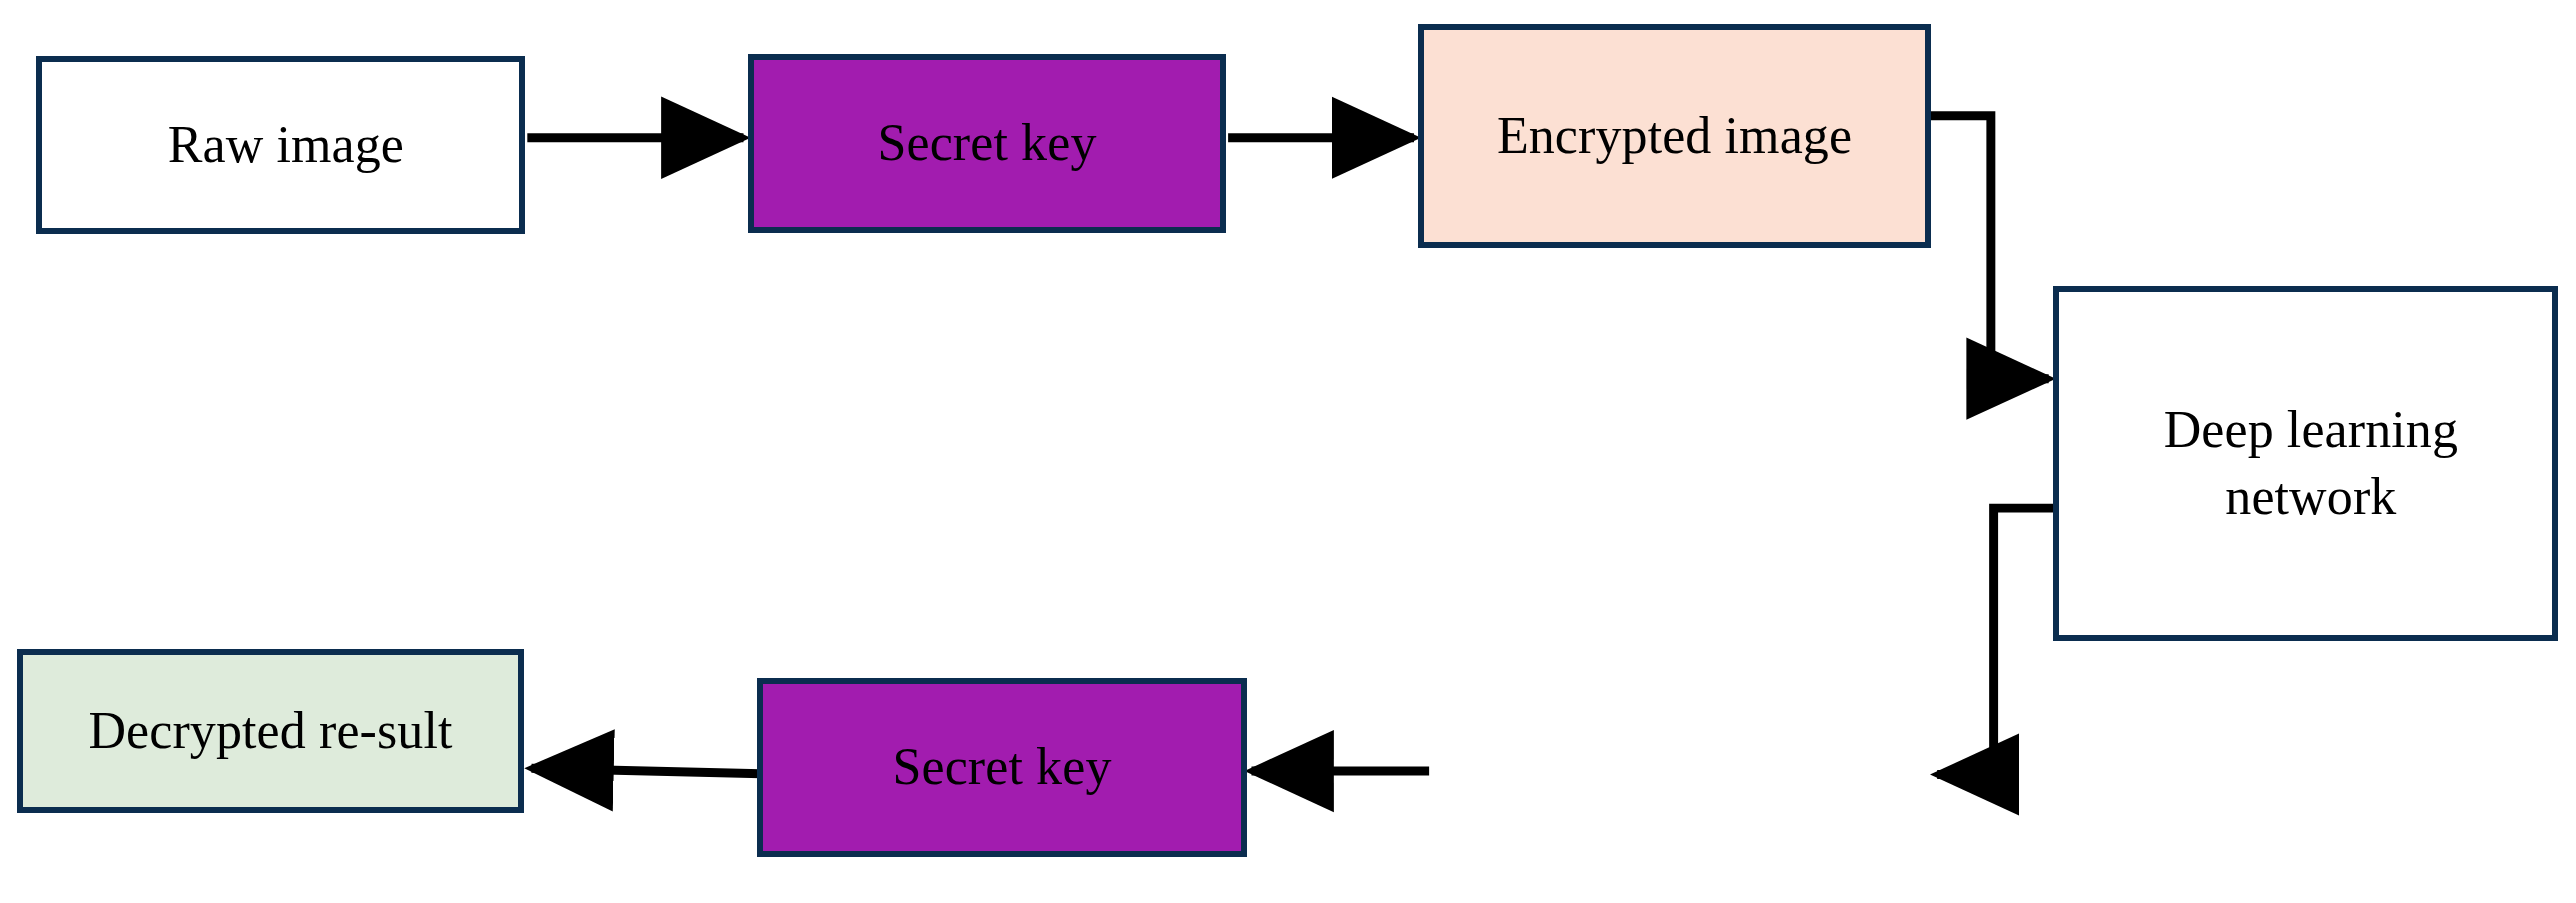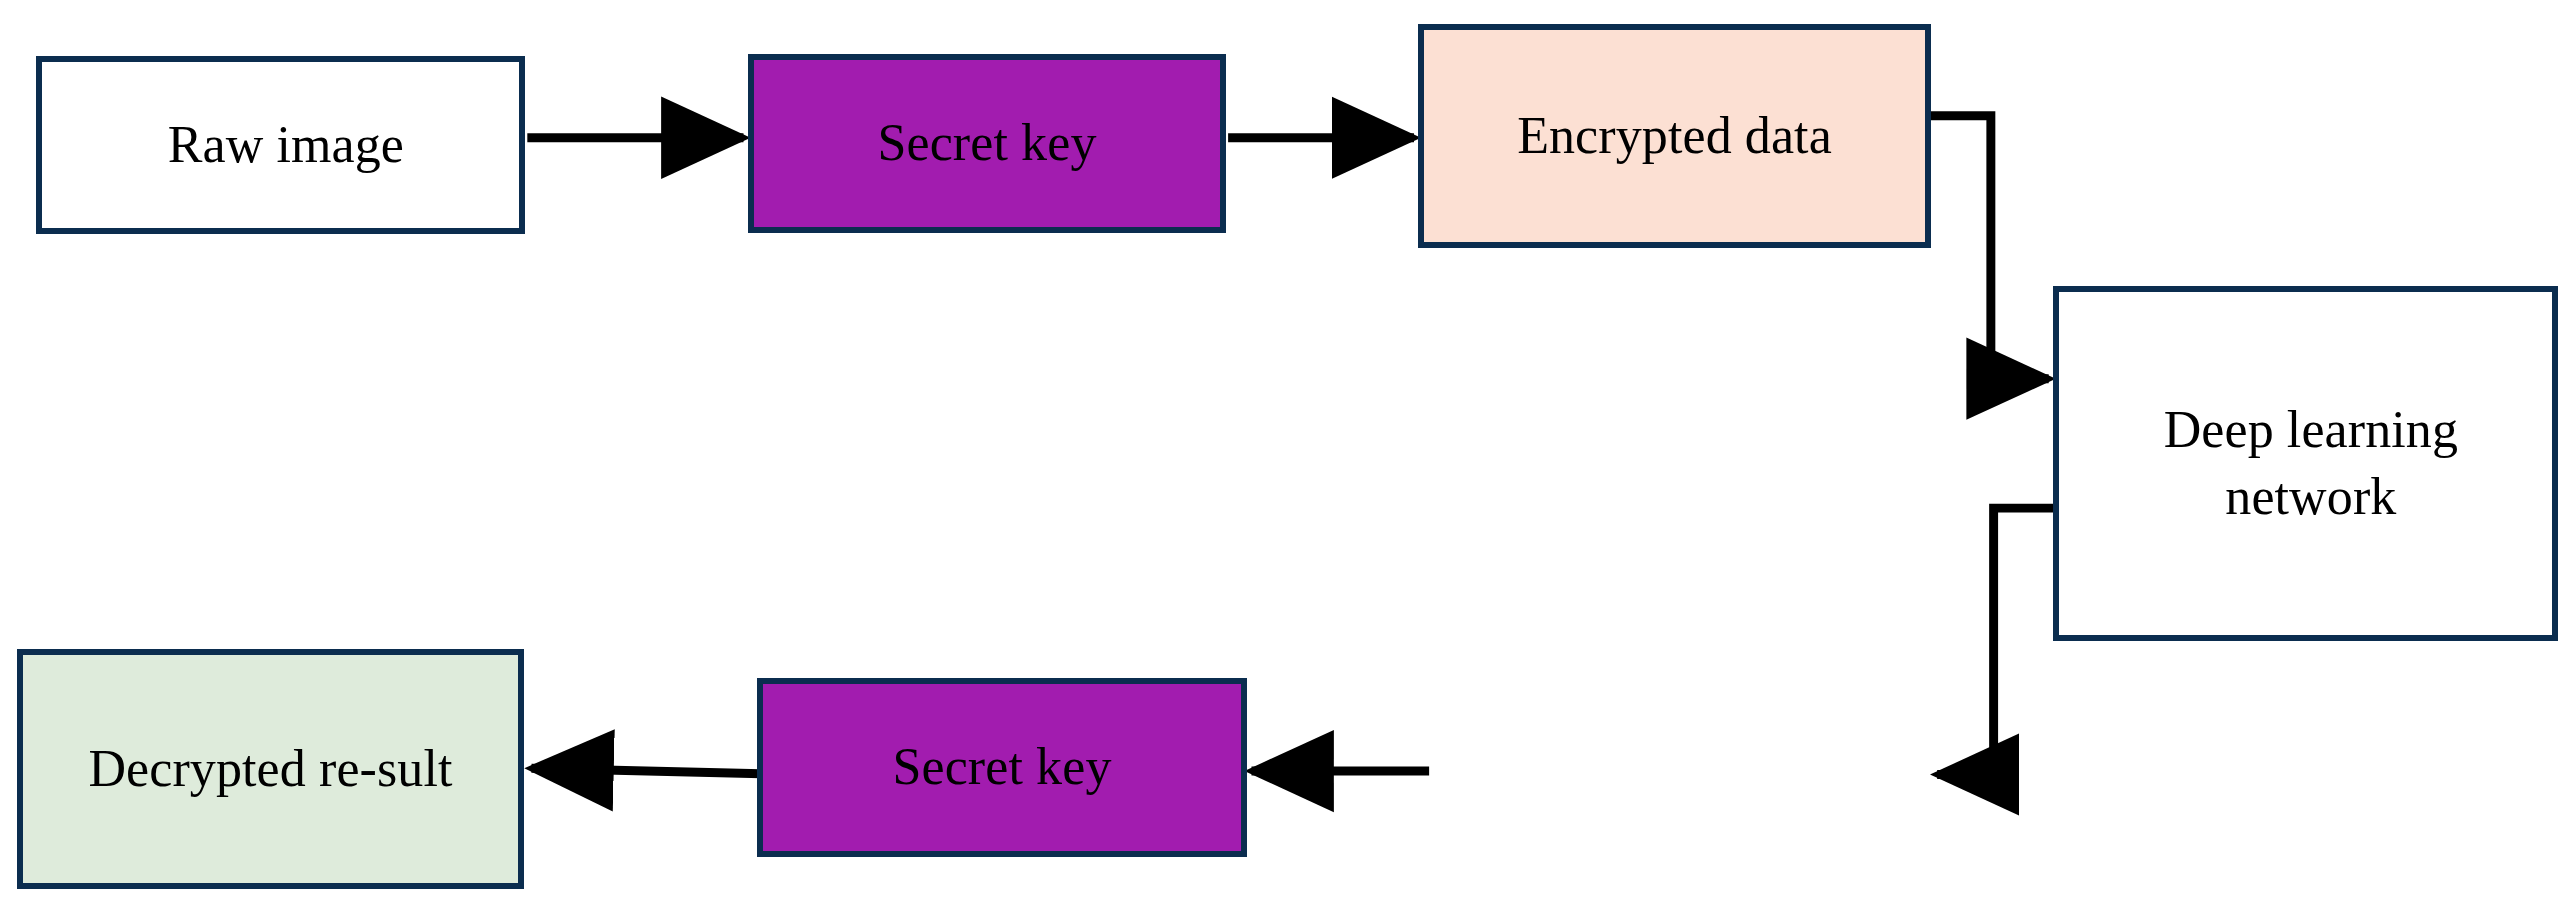--- a/index.html
+++ b/index.html
@@ -51,21 +51,21 @@
   .fill-white  { background: #ffffff; padding-left: 19px; }
   .fill-cream  { background: #a21caf; }
   .fill-peach  { background: #fce0d3; }
   .fill-green  { background: #deebdb; }
 
   
   #box-raw-image            { left: 36px;   top: 56px;   width: 489px; height: 178px; }
   #box-secret-key-top       { left: 748px; top: 54px;   width: 478px; height: 179px; }
   #box-encrypted-data       { left: 1418px; top: 24px;   width: 513px; height: 224px; }
   #box-deep-learning        { left: 2053px; top: 286px;  width: 505px; height: 355px; justify-content: center; }
-  #box-decrypted-result     { left: 17px;   top: 649px;  width: 507px; height: 240px; }
+  #box-decrypted-result     { left: 17px;   top: 649px;  width: 507px; height: 164px; }
   #box-secret-key-bottom    { left: 757px; top: 678px;  width: 490px; height: 179px; }
   #box-encrypted-result     { left: 1430px; top: 657px;  width: 503px; height: 224px; }
 </style>
 </head>
 <body>
 
 <div id="canvas">
 
   <svg id="connectors" viewBox="0 0 3742 1313" width="2576" height="904" aria-hidden="true">
     <defs>
@@ -101,21 +101,21 @@
 
   <div class="box fill-white" id="box-raw-image">
     <span class="label">Raw image</span>
   </div>
 
   <div class="box fill-cream" id="box-secret-key-top">
     <span class="label">Secret key</span>
   </div>
 
   <div class="box fill-peach" id="box-encrypted-data">
-    <span class="label">Encrypted data</span>
+    <span class="label">Encrypted image</span>
   </div>
 
   <div class="box fill-white" id="box-deep-learning">
     <span class="label">Deep learning network</span>
   </div>
 
 
   <div class="box fill-cream" id="box-secret-key-bottom">
     <span class="label">Secret key</span>
   </div>

